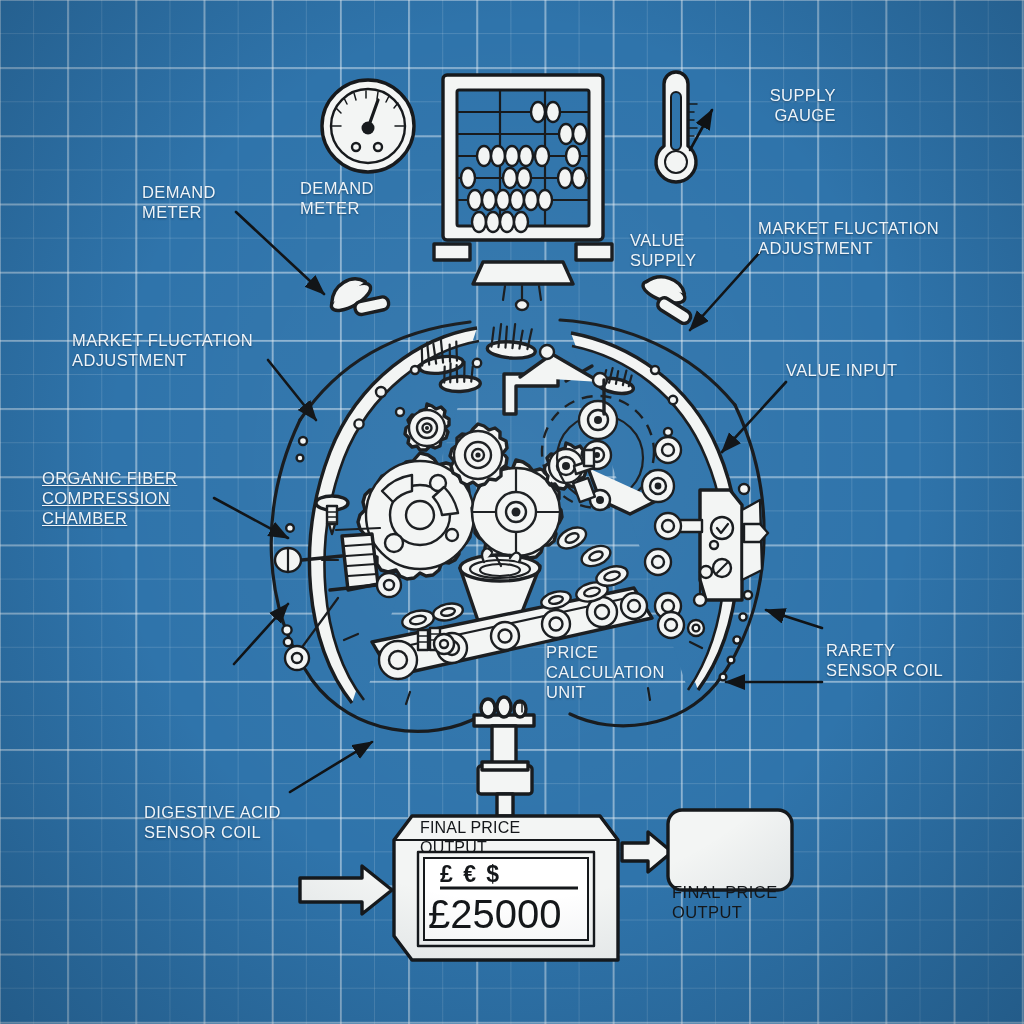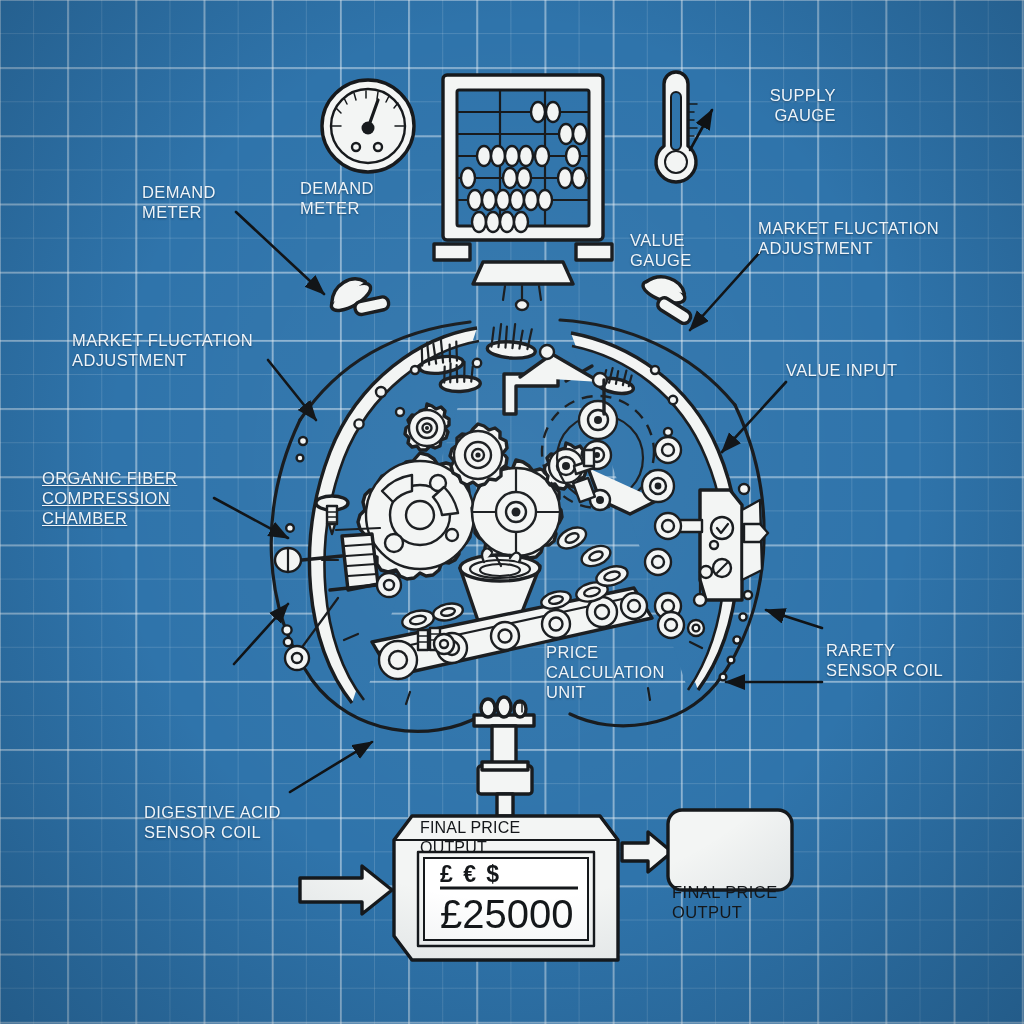--- a/index.html
+++ b/index.html
@@ -463,21 +463,21 @@
   <div class="lbl" style="left:142px;top:182px;width:160px;">DEMAND
 METER</div>
 
   <div class="lbl" style="left:300px;top:178px;width:140px;">DEMAND
 METER</div>
 
   <div class="lbl" style="left:706px;top:85px;width:130px;text-align:right;">SUPPLY
 GAUGE</div>
 
   <div class="lbl" style="left:630px;top:230px;width:92px;">VALUE
-GAUGE</div>
+SUPPLY</div>
 
   <div class="lbl" style="left:758px;top:218px;width:224px;text-align:left;">MARKET FLUCTATION
 ADJUSTMENT</div>
 
   <div class="lbl" style="left:72px;top:330px;width:216px;">MARKET FLUCTATION
 ADJUSTMENT</div>
 
   <div class="lbl" style="left:786px;top:360px;width:160px;text-align:left;">VALUE INPUT</div>
 
   <div class="lbl" style="left:42px;top:468px;width:200px;text-decoration:underline;">ORGANIC FIBER
@@ -495,14 +495,14 @@
 CALCULATION
 UNIT</div>
 
   <div class="lbl dark" style="left:420px;top:818px;width:170px;font-size:16px;letter-spacing:.2px;">FINAL PRICE OUTPUT</div>
 
   <div class="lbl dark" style="left:672px;top:846px;width:118px;font-size:16.5px;margin-top:36px;">FINAL PRICE
 OUTPUT</div>
 
   <div class="lbl dark" style="left:440px;top:860px;width:120px;text-align:left;font-size:23px;font-weight:bold;letter-spacing:2px;">£ € $</div>
 
-  <div class="lbl dark" style="left:440px;top:890px;width:146px;text-align:left;font-size:40px;letter-spacing:0px;">£25000</div>
+  <div class="lbl dark" style="left:428px;top:890px;width:146px;text-align:left;font-size:40px;letter-spacing:0px;">£25000</div>
 </div>
 
 </body></html>

